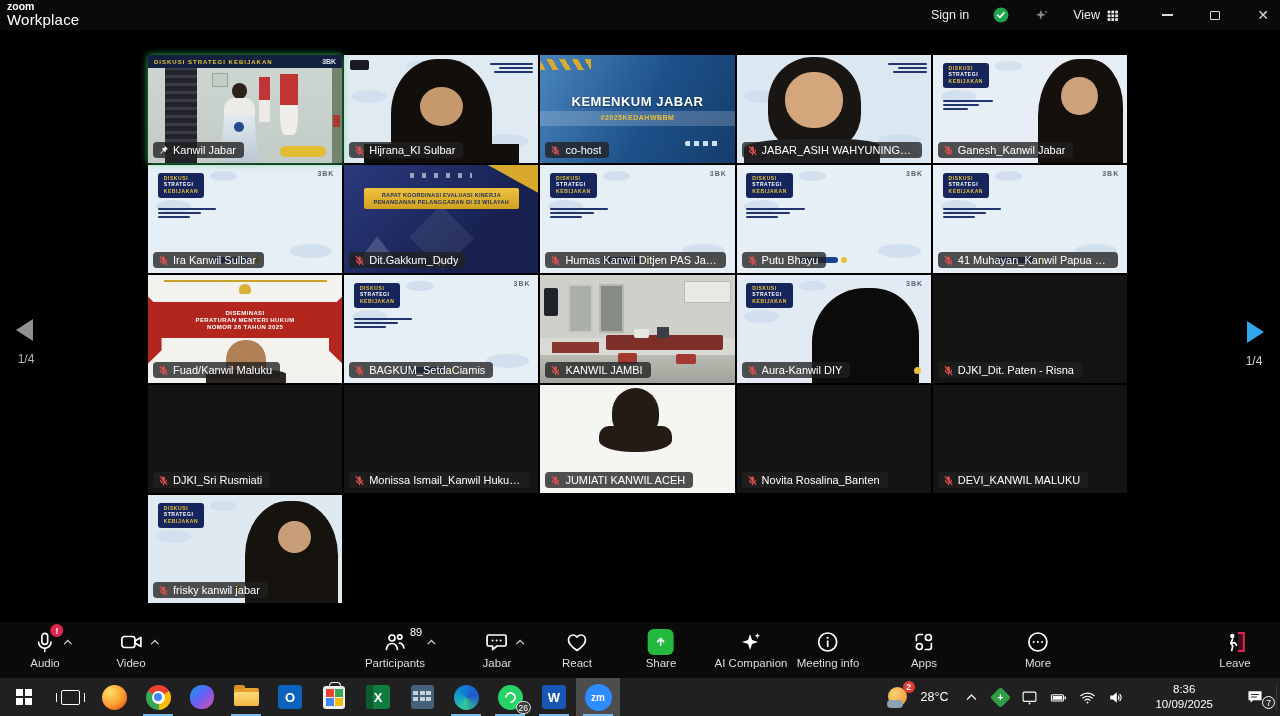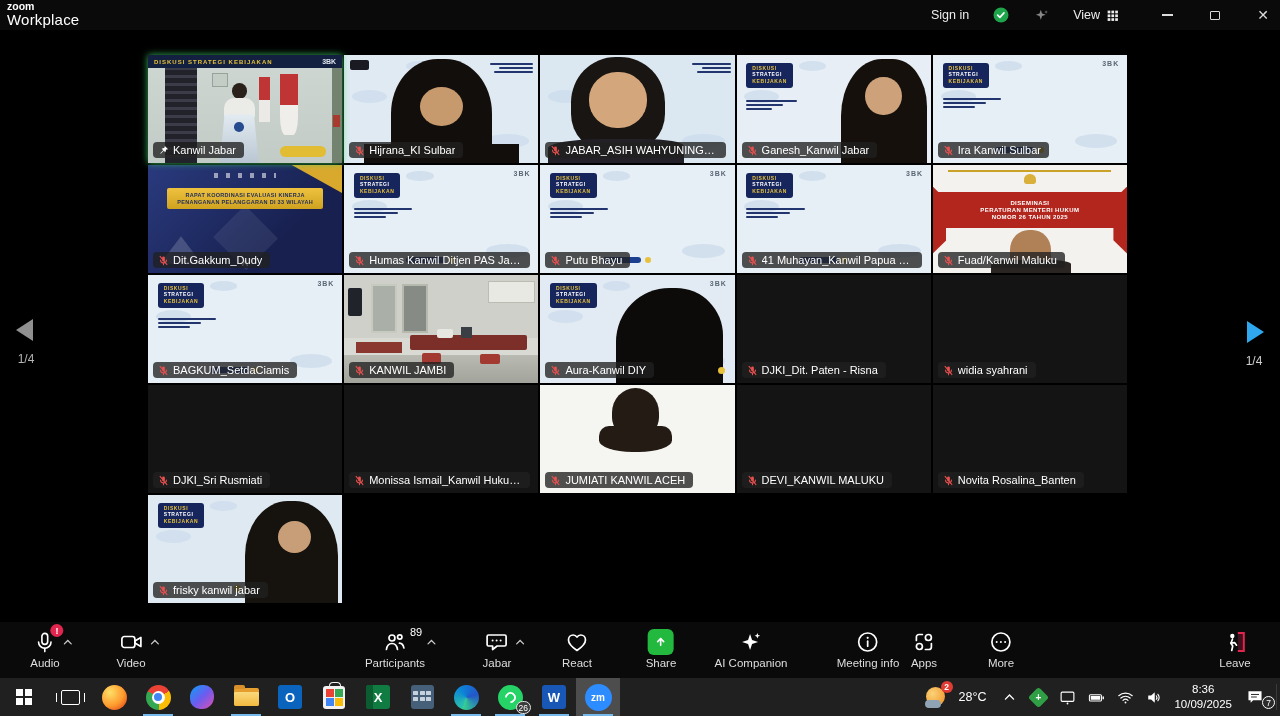--- a/index.html
+++ b/index.html
@@ -108,21 +108,21 @@
   .app-badge{position:absolute;right:1px;bottom:2px;min-width:15px;height:13px;background:#3c3c3c;border:1px solid #e5e5e5;border-radius:8px;font-size:8.5px;color:#fff;display:flex;align-items:center;justify-content:center;padding:0 2px}
   .tray{margin-left:auto;display:flex;align-items:center;gap:9px;padding-right:12px}
   .tray-ic{position:relative;display:flex;align-items:center;justify-content:center;width:20px;cursor:pointer}
   .ic-weather{width:25px;height:25px;position:relative}
   .we-sun{position:absolute;left:1px;top:2px;width:19px;height:19px;border-radius:50%;background:radial-gradient(circle at 35% 35%,#fbd277,#f2a33c 70%)}
   .we-cloud{position:absolute;left:0px;bottom:2px;width:16px;height:8px;border-radius:8px;background:#8fa3b5}
   .we-badge{position:absolute;right:-3px;top:-4px;width:12px;height:12px;background:#e03c34;border-radius:50%;color:#fff;font-size:8.5px;font-weight:bold;display:flex;align-items:center;justify-content:center}
   .temp{color:#fff;font-size:12.5px;margin-right:4px}
   .shield-g{width:15px;height:15px;background:#2f9e44;transform:rotate(45deg);border-radius:3px;display:flex;align-items:center;justify-content:center}
   .shield-g span{transform:rotate(-45deg);color:#fff;font-size:10px;font-weight:bold;line-height:1}
-  .clock{color:#fff;font-size:11.5px;line-height:1.3;text-align:center;margin:0 1px;cursor:default}
+  .clock{color:#fff;font-size:11.5px;line-height:1.3;text-align:center;margin:0 20px;cursor:default}
   .notif-badge{position:absolute;right:-7px;bottom:-4px;width:13px;height:13px;background:#2b2b2b;border:1px solid #fff;border-radius:50%;font-size:8.5px;color:#fff;display:flex;align-items:center;justify-content:center}
 </style>
 </head>
 <body>
 
 <div class="screen">
 
   <div class="titlebar">
     <div class="brand">
       <span class="b1">zoom</span>
@@ -218,20 +218,39 @@
                 <rect x="9" y="3" width="6" height="11" rx="3" fill="#e8514f" stroke="none"></rect>
                 <path d="M5.5 11a6.5 6.5 0 0 0 13 0"></path>
                 <path d="M12 17.5V21"></path>
                 <path d="M4.5 3l15 18"></path>
               </svg>
             </span>
             <span class="nm">Hijrana_KI Sulbar</span>
           </div>
         </div>
         <div class="tile">
+          <div class="sh" style="inset: 0px; background: linear-gradient(115deg, rgb(74, 134, 189), rgb(29, 81, 138) 55%, rgb(20, 61, 107));"></div>
+          <div class="sh" style="left: 0px; right: 0px; top: 52%; height: 14%; background: rgba(230, 238, 246, 0.22);"></div>
+          <div class="sh" style="left: 0px; top: 4%; width: 26%; height: 10%; background: repeating-linear-gradient(60deg, rgb(217, 170, 46) 0px, rgb(217, 170, 46) 5px, transparent 5px, transparent 11px);"></div>
+          <span class="big-title km-title">KEMENKUM JABAR</span>
+          <span class="big-title km-tag">#2025KEDAHWBBM</span>
+          <div class="sh" style="right: 8%; bottom: 16%; width: 34px; height: 5px; background: repeating-linear-gradient(90deg, rgb(207, 224, 238) 0px, rgb(207, 224, 238) 5px, transparent 5px, transparent 9px); border-radius: 2px;"></div>
+          <div class="name-pill">
+            <span class="pill-ic">
+              <svg width="11" height="11" viewBox="0 0 24 24" fill="none" stroke="#e8514f" stroke-width="2.2" stroke-linecap="round">
+                <rect x="9" y="3" width="6" height="11" rx="3" fill="#e8514f" stroke="none"></rect>
+                <path d="M5.5 11a6.5 6.5 0 0 0 13 0"></path>
+                <path d="M12 17.5V21"></path>
+                <path d="M4.5 3l15 18"></path>
+              </svg>
+            </span>
+            <span class="nm">co-host</span>
+          </div>
+        </div>
+        <div class="tile">
           <div class="sh" style="inset: 0px; background: rgb(219, 232, 242);"></div>
           <div class="cl" style="left: 4%; top: 32%; width: 18%; height: 12%;"></div>
           <div class="cl" style="right: 5%; bottom: 14%; width: 22%; height: 13%;"></div>
           <div class="cl" style="left: 32%; top: 6%; width: 14%; height: 9%;"></div>
           <div class="ov-lines" style="right: 2%; top: 7%; width: 20%; align-items: flex-end;">
             <i style="width: 100%;"></i>
             <i style="width: 75%;"></i>
             <i style="width: 88%;"></i>
           </div>
           <div class="sh" style="left: 16%; top: 2%; width: 48%; height: 88%; background: rgb(25, 21, 18); border-radius: 48% 48% 40% 40%;"></div>
@@ -545,34 +564,20 @@
           <div class="sh" style="inset: 0px; background: rgb(20, 20, 20);"></div>
           <div class="name-pill">
             <span class="pill-ic">
               <svg width="11" height="11" viewBox="0 0 24 24" fill="none" stroke="#e8514f" stroke-width="2.2" stroke-linecap="round">
                 <rect x="9" y="3" width="6" height="11" rx="3" fill="#e8514f" stroke="none"></rect>
                 <path d="M5.5 11a6.5 6.5 0 0 0 13 0"></path>
                 <path d="M12 17.5V21"></path>
                 <path d="M4.5 3l15 18"></path>
               </svg>
             </span>
-            <span class="nm">widia syahrani</span>
-          </div>
-        </div>
-        <div class="tile">
-          <div class="sh" style="inset: 0px; background: rgb(20, 20, 20);"></div>
-          <div class="name-pill">
-            <span class="pill-ic">
-              <svg width="11" height="11" viewBox="0 0 24 24" fill="none" stroke="#e8514f" stroke-width="2.2" stroke-linecap="round">
-                <rect x="9" y="3" width="6" height="11" rx="3" fill="#e8514f" stroke="none"></rect>
-                <path d="M5.5 11a6.5 6.5 0 0 0 13 0"></path>
-                <path d="M12 17.5V21"></path>
-                <path d="M4.5 3l15 18"></path>
-              </svg>
-            </span>
             <span class="nm">DJKI_Sri Rusmiati</span>
           </div>
         </div>
         <div class="tile">
           <div class="sh" style="inset: 0px; background: rgb(20, 20, 20);"></div>
           <div class="name-pill">
             <span class="pill-ic">
               <svg width="11" height="11" viewBox="0 0 24 24" fill="none" stroke="#e8514f" stroke-width="2.2" stroke-linecap="round">
                 <rect x="9" y="3" width="6" height="11" rx="3" fill="#e8514f" stroke="none"></rect>
                 <path d="M5.5 11a6.5 6.5 0 0 0 13 0"></path>
@@ -603,35 +608,35 @@
           <div class="sh" style="inset: 0px; background: rgb(20, 20, 20);"></div>
           <div class="name-pill">
             <span class="pill-ic">
               <svg width="11" height="11" viewBox="0 0 24 24" fill="none" stroke="#e8514f" stroke-width="2.2" stroke-linecap="round">
                 <rect x="9" y="3" width="6" height="11" rx="3" fill="#e8514f" stroke="none"></rect>
                 <path d="M5.5 11a6.5 6.5 0 0 0 13 0"></path>
                 <path d="M12 17.5V21"></path>
                 <path d="M4.5 3l15 18"></path>
               </svg>
             </span>
+            <span class="nm">Novita Rosalina_Banten</span>
+          </div>
+        </div>
+        <div class="tile">
+          <div class="sh" style="inset: 0px; background: rgb(20, 20, 20);"></div>
+          <div class="name-pill">
+            <span class="pill-ic">
+              <svg width="11" height="11" viewBox="0 0 24 24" fill="none" stroke="#e8514f" stroke-width="2.2" stroke-linecap="round">
+                <rect x="9" y="3" width="6" height="11" rx="3" fill="#e8514f" stroke="none"></rect>
+                <path d="M5.5 11a6.5 6.5 0 0 0 13 0"></path>
+                <path d="M12 17.5V21"></path>
+                <path d="M4.5 3l15 18"></path>
+              </svg>
+            </span>
             <span class="nm">DEVI_KANWIL MALUKU</span>
-          </div>
-        </div>
-        <div class="tile">
-          <div class="sh" style="inset: 0px; background: rgb(20, 20, 20);"></div>
-          <div class="name-pill">
-            <span class="pill-ic">
-              <svg width="11" height="11" viewBox="0 0 24 24" fill="none" stroke="#e8514f" stroke-width="2.2" stroke-linecap="round">
-                <rect x="9" y="3" width="6" height="11" rx="3" fill="#e8514f" stroke="none"></rect>
-                <path d="M5.5 11a6.5 6.5 0 0 0 13 0"></path>
-                <path d="M12 17.5V21"></path>
-                <path d="M4.5 3l15 18"></path>
-              </svg>
-            </span>
-            <span class="nm">Novita Rosalina_Banten</span>
           </div>
         </div>
         <div class="tile">
           <div class="sh" style="inset: 0px; background: rgb(223, 233, 242);"></div>
           <div class="cl" style="left: 4%; top: 32%; width: 18%; height: 12%;"></div>
           <div class="cl" style="right: 5%; bottom: 14%; width: 22%; height: 13%;"></div>
           <div class="cl" style="left: 32%; top: 6%; width: 14%; height: 9%;"></div>
           <div class="ov-badge" style="left: 5%; top: 7%;">
             <span class="bd-g">DISKUSI</span>
             <span class="bd-w">STRATEGI</span>
@@ -746,21 +751,21 @@
     <div class="tb-item" style="left:751px">
       <div class="tb-ico">
         <svg width="24" height="24" viewBox="0 0 24 24">
             <path d="M11.5 4l2 6 6 2-6 2-2 6-2-6-6-2 6-2z" fill="#fff"></path>
             <path d="M18.8 3l.8 2 2 .8-2 .8-.8 2-.8-2-2-.8 2-.8z" fill="#fff"></path>
           </svg>
       </div>
       <span class="tb-label">AI Companion</span>
     </div>
 
-    <div class="tb-item" style="left:868px">
+    <div class="tb-item" style="left:828px">
       <div class="tb-ico">
         <svg width="24" height="24" viewBox="0 0 24 24" fill="none" stroke="#fff" stroke-width="1.7" stroke-linecap="round">
             <circle cx="12" cy="12" r="9"></circle>
             <path d="M12 11.2v5"></path>
             <circle cx="12" cy="7.8" r="1.1" fill="#fff" stroke="none"></circle>
           </svg>
       </div>
       <span class="tb-label">Meeting info</span>
     </div>
 
@@ -769,21 +774,21 @@
         <svg width="24" height="24" viewBox="0 0 24 24" fill="none" stroke="#fff" stroke-width="1.7" stroke-linecap="round">
             <path d="M10.5 4.5H7A2.5 2.5 0 0 0 4.5 7v3.5"></path>
             <path d="M13.5 19.5H17a2.5 2.5 0 0 0 2.5-2.5v-3.5"></path>
             <circle cx="16.5" cy="7.5" r="3"></circle>
             <circle cx="7.5" cy="16.5" r="3"></circle>
           </svg>
       </div>
       <span class="tb-label">Apps</span>
     </div>
 
-    <div class="tb-item" style="left:1001px">
+    <div class="tb-item" style="left:1038px">
       <div class="tb-ico">
         <svg width="24" height="24" viewBox="0 0 24 24" fill="none" stroke="#fff" stroke-width="1.7">
             <circle cx="12" cy="12" r="9"></circle>
             <g fill="#fff" stroke="none">
               <circle cx="7.8" cy="12" r="1"></circle>
               <circle cx="12" cy="12" r="1"></circle>
               <circle cx="16.2" cy="12" r="1"></circle>
             </g>
           </svg>
       </div>

